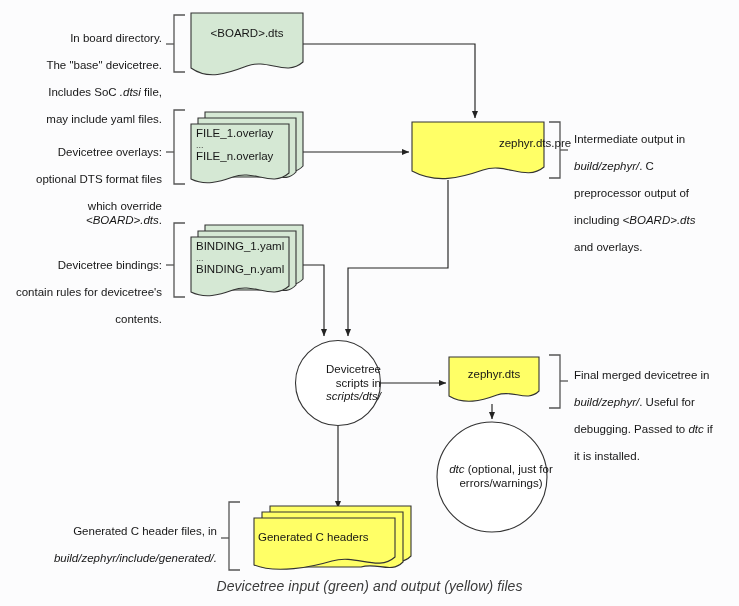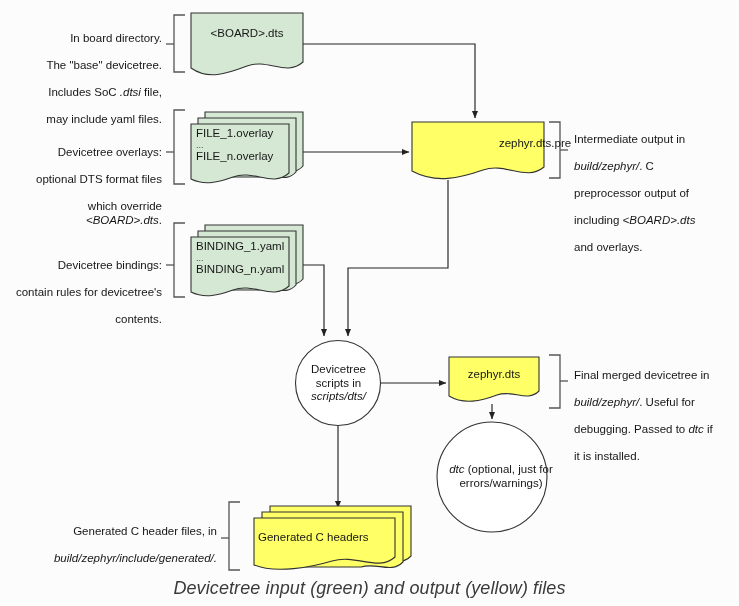--- a/index.html
+++ b/index.html
@@ -32,21 +32,21 @@
     pointer-events:none;
   }
   .nodeText.left{text-align:left;}
   .nodeText i{font-style:italic;}
 
   .caption{
     position:absolute;
     left:0;right:0;
     top:578px;
     text-align:center;
-    font-size:18px;
+    font-size:14px;
     font-style:italic;
     color:#3a3a3a;
     letter-spacing:.1px;
   }
 </style>
 </head>
 <body>
 
 <div id="canvas">
 
@@ -153,21 +153,21 @@
   <div class="nodeText left" style="left:196px;top:240px;width:110px;">
     <div>BINDING_1.yaml</div>
     <div style="font-size:9px;line-height:9px;color:#444;">...</div>
     <div>BINDING_n.yaml</div>
   </div>
 
   <div class="nodeText" style="left:413px;top:137px;width:148px;margin-left:48px;">
     <span>zephyr.dts.pre</span>
   </div>
 
-  <div class="nodeText" style="left:296px;top:363px;width:85px;">
+  <div class="nodeText" style="left:296px;top:363px;width:85px;text-align:right;">
     <div>Devicetree</div>
     <div>scripts in</div>
     <div style="font-style:italic;">scripts/dts/</div>
   </div>
 
   <div class="nodeText" style="left:449px;top:368px;width:90px;">
     <span>zephyr.dts</span>
   </div>
 
   <div class="nodeText" style="left:437px;top:463px;width:128px;">

